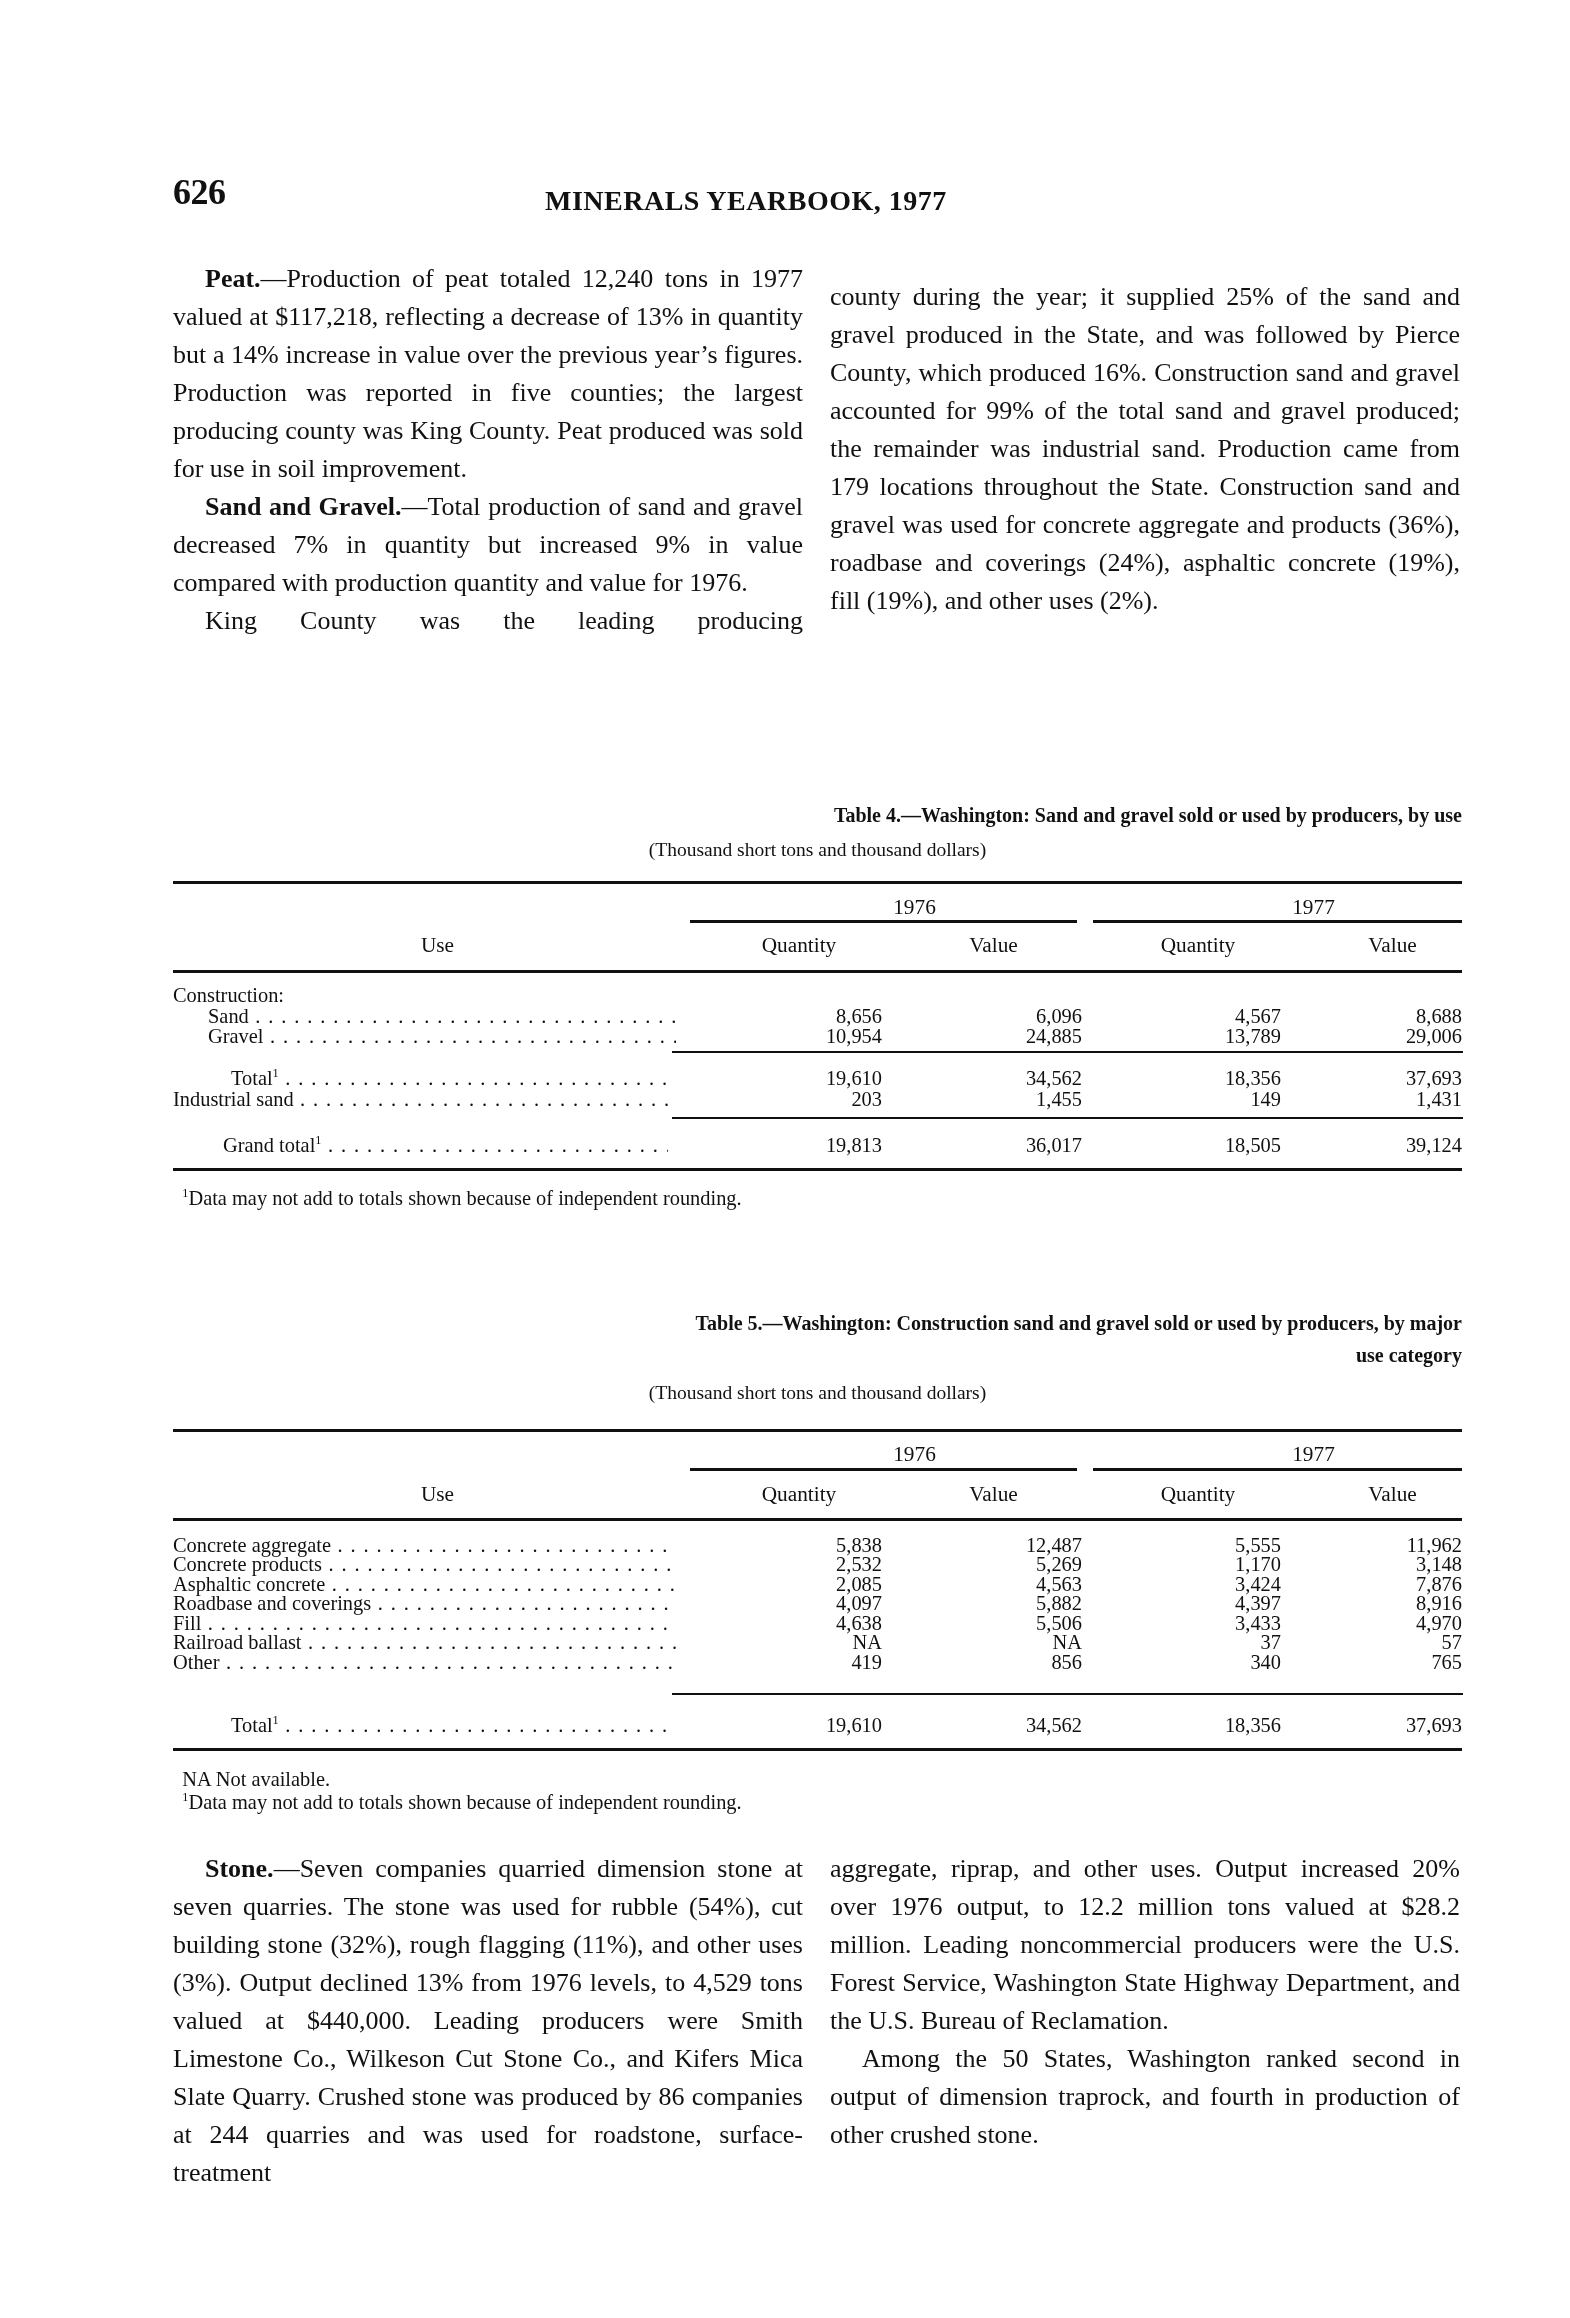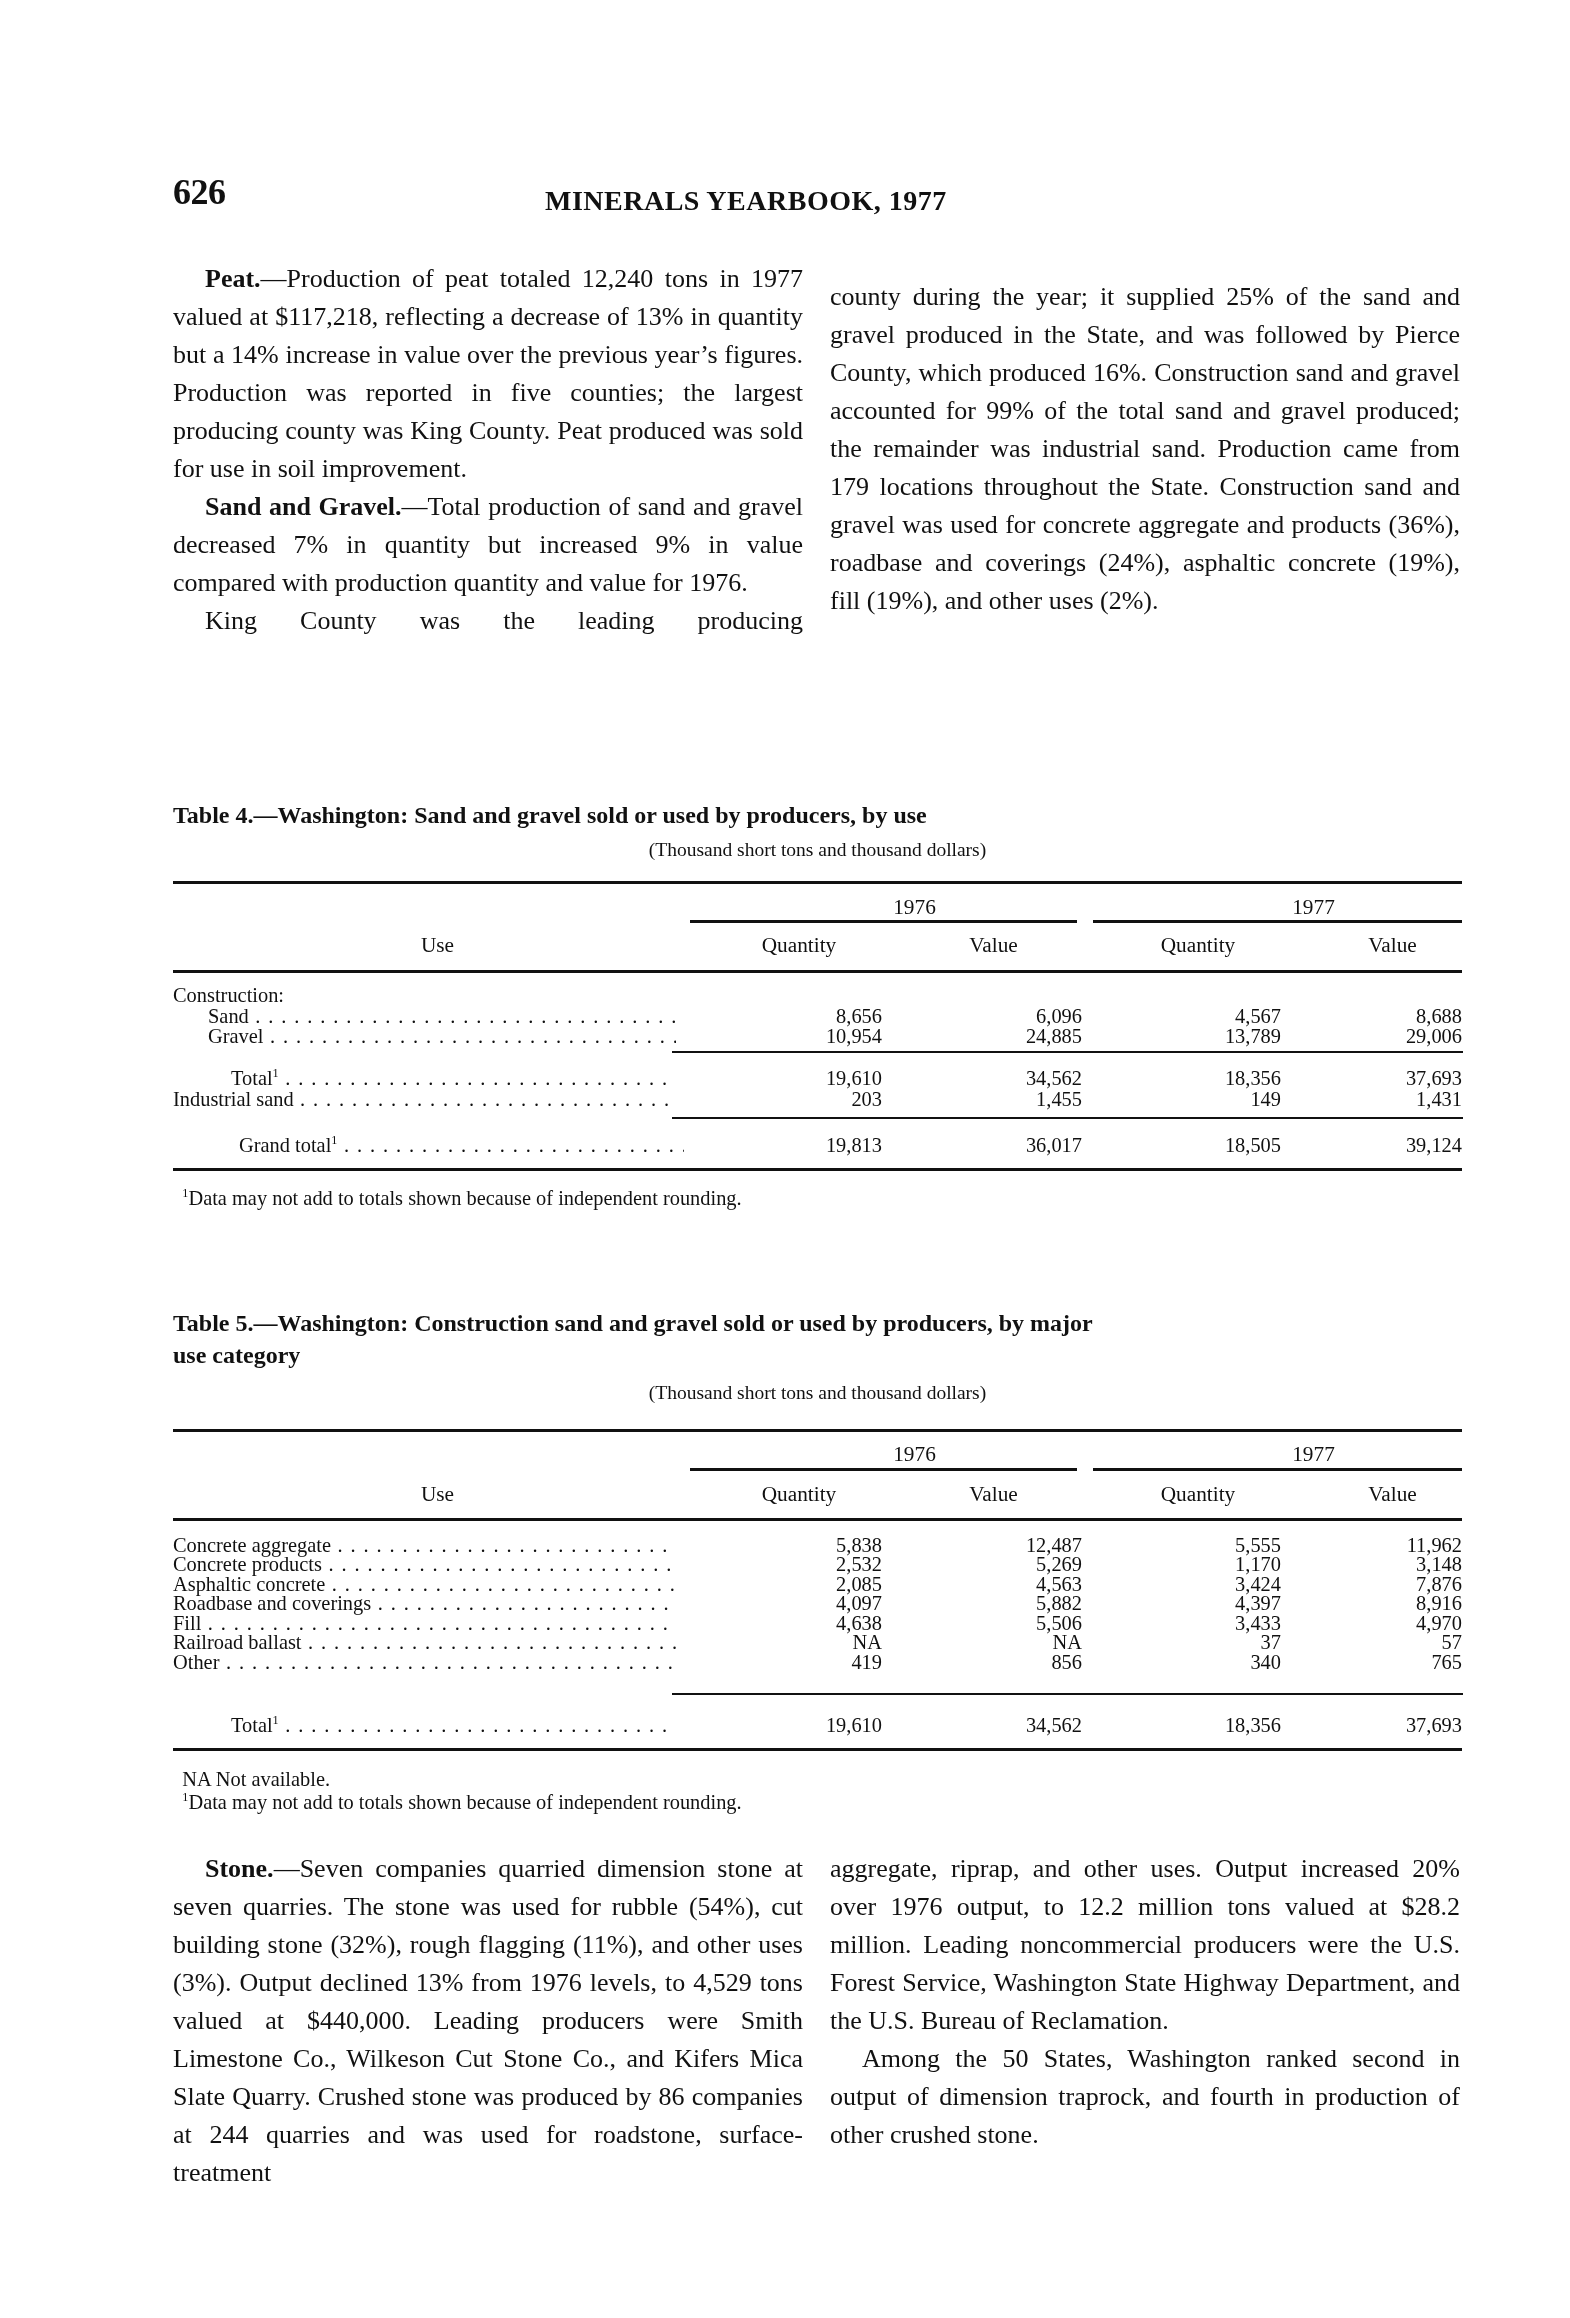--- a/index.html
+++ b/index.html
@@ -12,21 +12,21 @@
 
   .col { position: absolute; width: 630px; font-size: 26px; line-height: 38px; text-align: justify; }
   .col p { margin: 0; }
   .indent { text-indent: 32px; }
   .lead { font-weight: 700; }
   .col-left-top  { left: 173px;  top: 260px; }
   .col-right-top { left: 830px; top: 252px; margin-top: 26px; }
   .col-left-bot  { left: 173px;  top: 1850px; }
   .col-right-bot { left: 830px; top: 1850px; }
 
-  .tbl-title { position: absolute; left: 173px; width: 1289px; text-align: left; font-size: 24px; font-weight: 700; line-height: 32px; }
+  .tbl-title { position: absolute; left: 173px; width: 1289px; text-align: right; font-size: 20px; font-weight: 700; line-height: 32px; }
   .tbl-sub   { position: absolute; left: 173px; width: 1289px; text-align: center; font-size: 19.5px; }
 
   .tbl { position: absolute; left: 173px; width: 1289px; font-size: 20.4px; }
   .rule { position: absolute; left: 0; right: 0; height: 2.8px; background: #111; }
   .rule-part { position: absolute; height: 2.8px; background: #111; }
   .hdr { position: absolute; font-size: 21.3px; text-align: center; }
   .row { position: absolute; left: 0; width: 1289px; height: 21.3px; }
   .row .lbl { position: absolute; top: 0; white-space: nowrap; overflow: hidden; }
   .row .lbl::after {
     content: " . . . . . . . . . . . . . . . . . . . . . . . . . . . . . . . . . . . . . . . . . . . . . . . . . . . . . . . . . . . . . . . . . . . . . ";
@@ -96,21 +96,21 @@
   </div>
   <div class="row" style="top:207px;">
     <span class="lbl" style="left:0; width:503px;">Industrial sand</span>
     <span class="v c1">203</span>
     <span class="v c2">1,455</span>
     <span class="v c3">149</span>
     <span class="v c4">1,431</span>
   </div>
   <div class="rule-part" style="left:499px; width:791px; top:236px; height:2.3px;"></div>
   <div class="row" style="top:253px;">
-    <span class="lbl" style="left:66px; width:445px;"><span>Grand total</span><sup>1</sup></span>
+    <span class="lbl" style="left:50px; width:445px;"><span>Grand total</span><sup>1</sup></span>
     <span class="v c1">19,813</span>
     <span class="v c2">36,017</span>
     <span class="v c3">18,505</span>
     <span class="v c4">39,124</span>
   </div>
   <div class="rule" style="top:287px;"></div>
   <div class="fn" style="left:9.3px; top:306px;"><sup>1</sup><span>Data may not add to totals shown because of independent rounding.</span></div>
 </div>
 
 <div class="tbl-title" style="top:1307px;">

